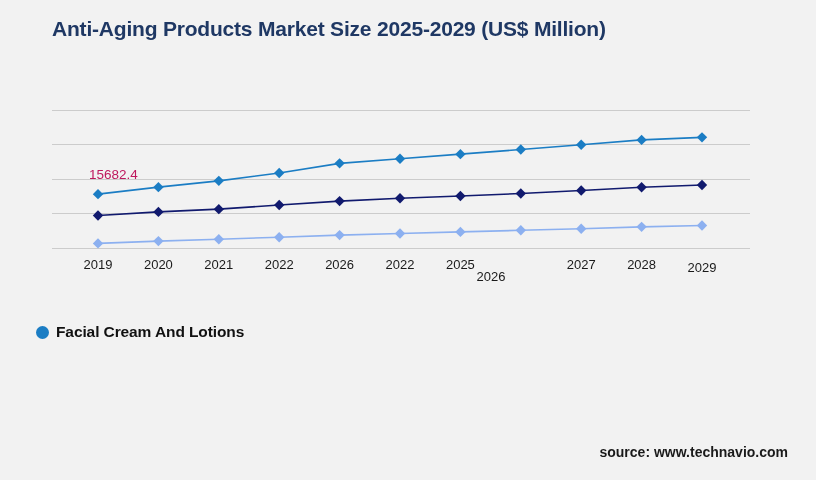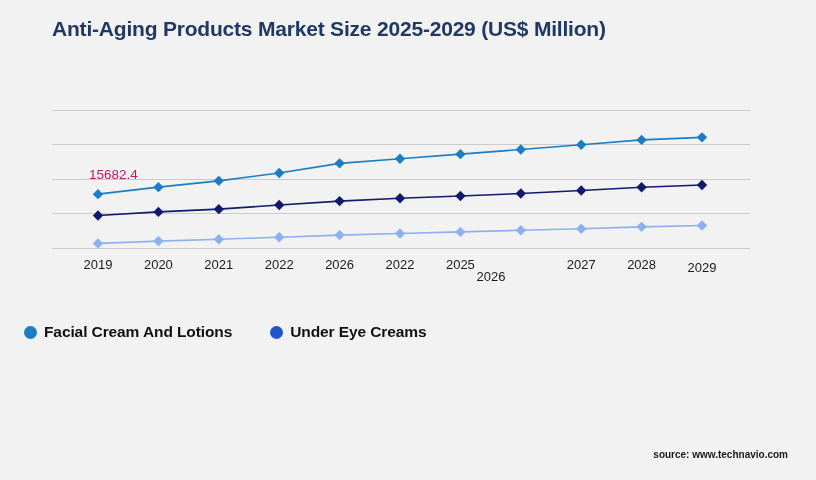--- a/index.html
+++ b/index.html
@@ -44,25 +44,25 @@
     white-space: nowrap;
   }
   .data-label {
     position: absolute;
     font-size: 13.5px;
     color: #be185d;
     white-space: nowrap;
   }
   #legend {
     position: absolute;
-    left: 24px;
+    left: 36px;
     top: 323px;
     display: flex;
     align-items: center;
-    gap: 12px;
+    gap: 0px;
   }
   .legend-item {
     display: flex;
     align-items: center;
     margin-right: 26px;
     white-space: nowrap;
   }
   .legend-marker {
     width: 13px;
     height: 13px;
@@ -73,21 +73,21 @@
   .legend-text {
     font-size: 15.5px;
     font-weight: bold;
     color: #111111;
     letter-spacing: -0.1px;
   }
   .source-note {
     position: absolute;
     right: 28px;
     bottom: 20px;
-    font-size: 10px;
+    font-size: 14px;
     font-weight: bold;
     color: #1a1a1a;
     white-space: nowrap;
   }
 </style>
 </head>
 <body>
 
 <div id="chart-root">
 
@@ -163,21 +163,17 @@
 
   <div id="data-labels">
       <div class="data-label" style="left: 89px; top: 167.152px;">15682.4</div>
     </div>
 
   <div id="legend">
       <div class="legend-item">
         <span class="legend-marker" style="background: rgb(27, 125, 196);"></span>
         <span class="legend-text">Facial Cream And Lotions</span>
       </div>
-      <div class="legend-item">
-        <span class="legend-marker" style="background: rgb(34, 85, 204);"></span>
-        <span class="legend-text">Under Eye Creams</span>
-      </div>
     </div>
 
   <div class="source-note">source: www.technavio.com</div>
 
 </div>
 
 </body></html>

